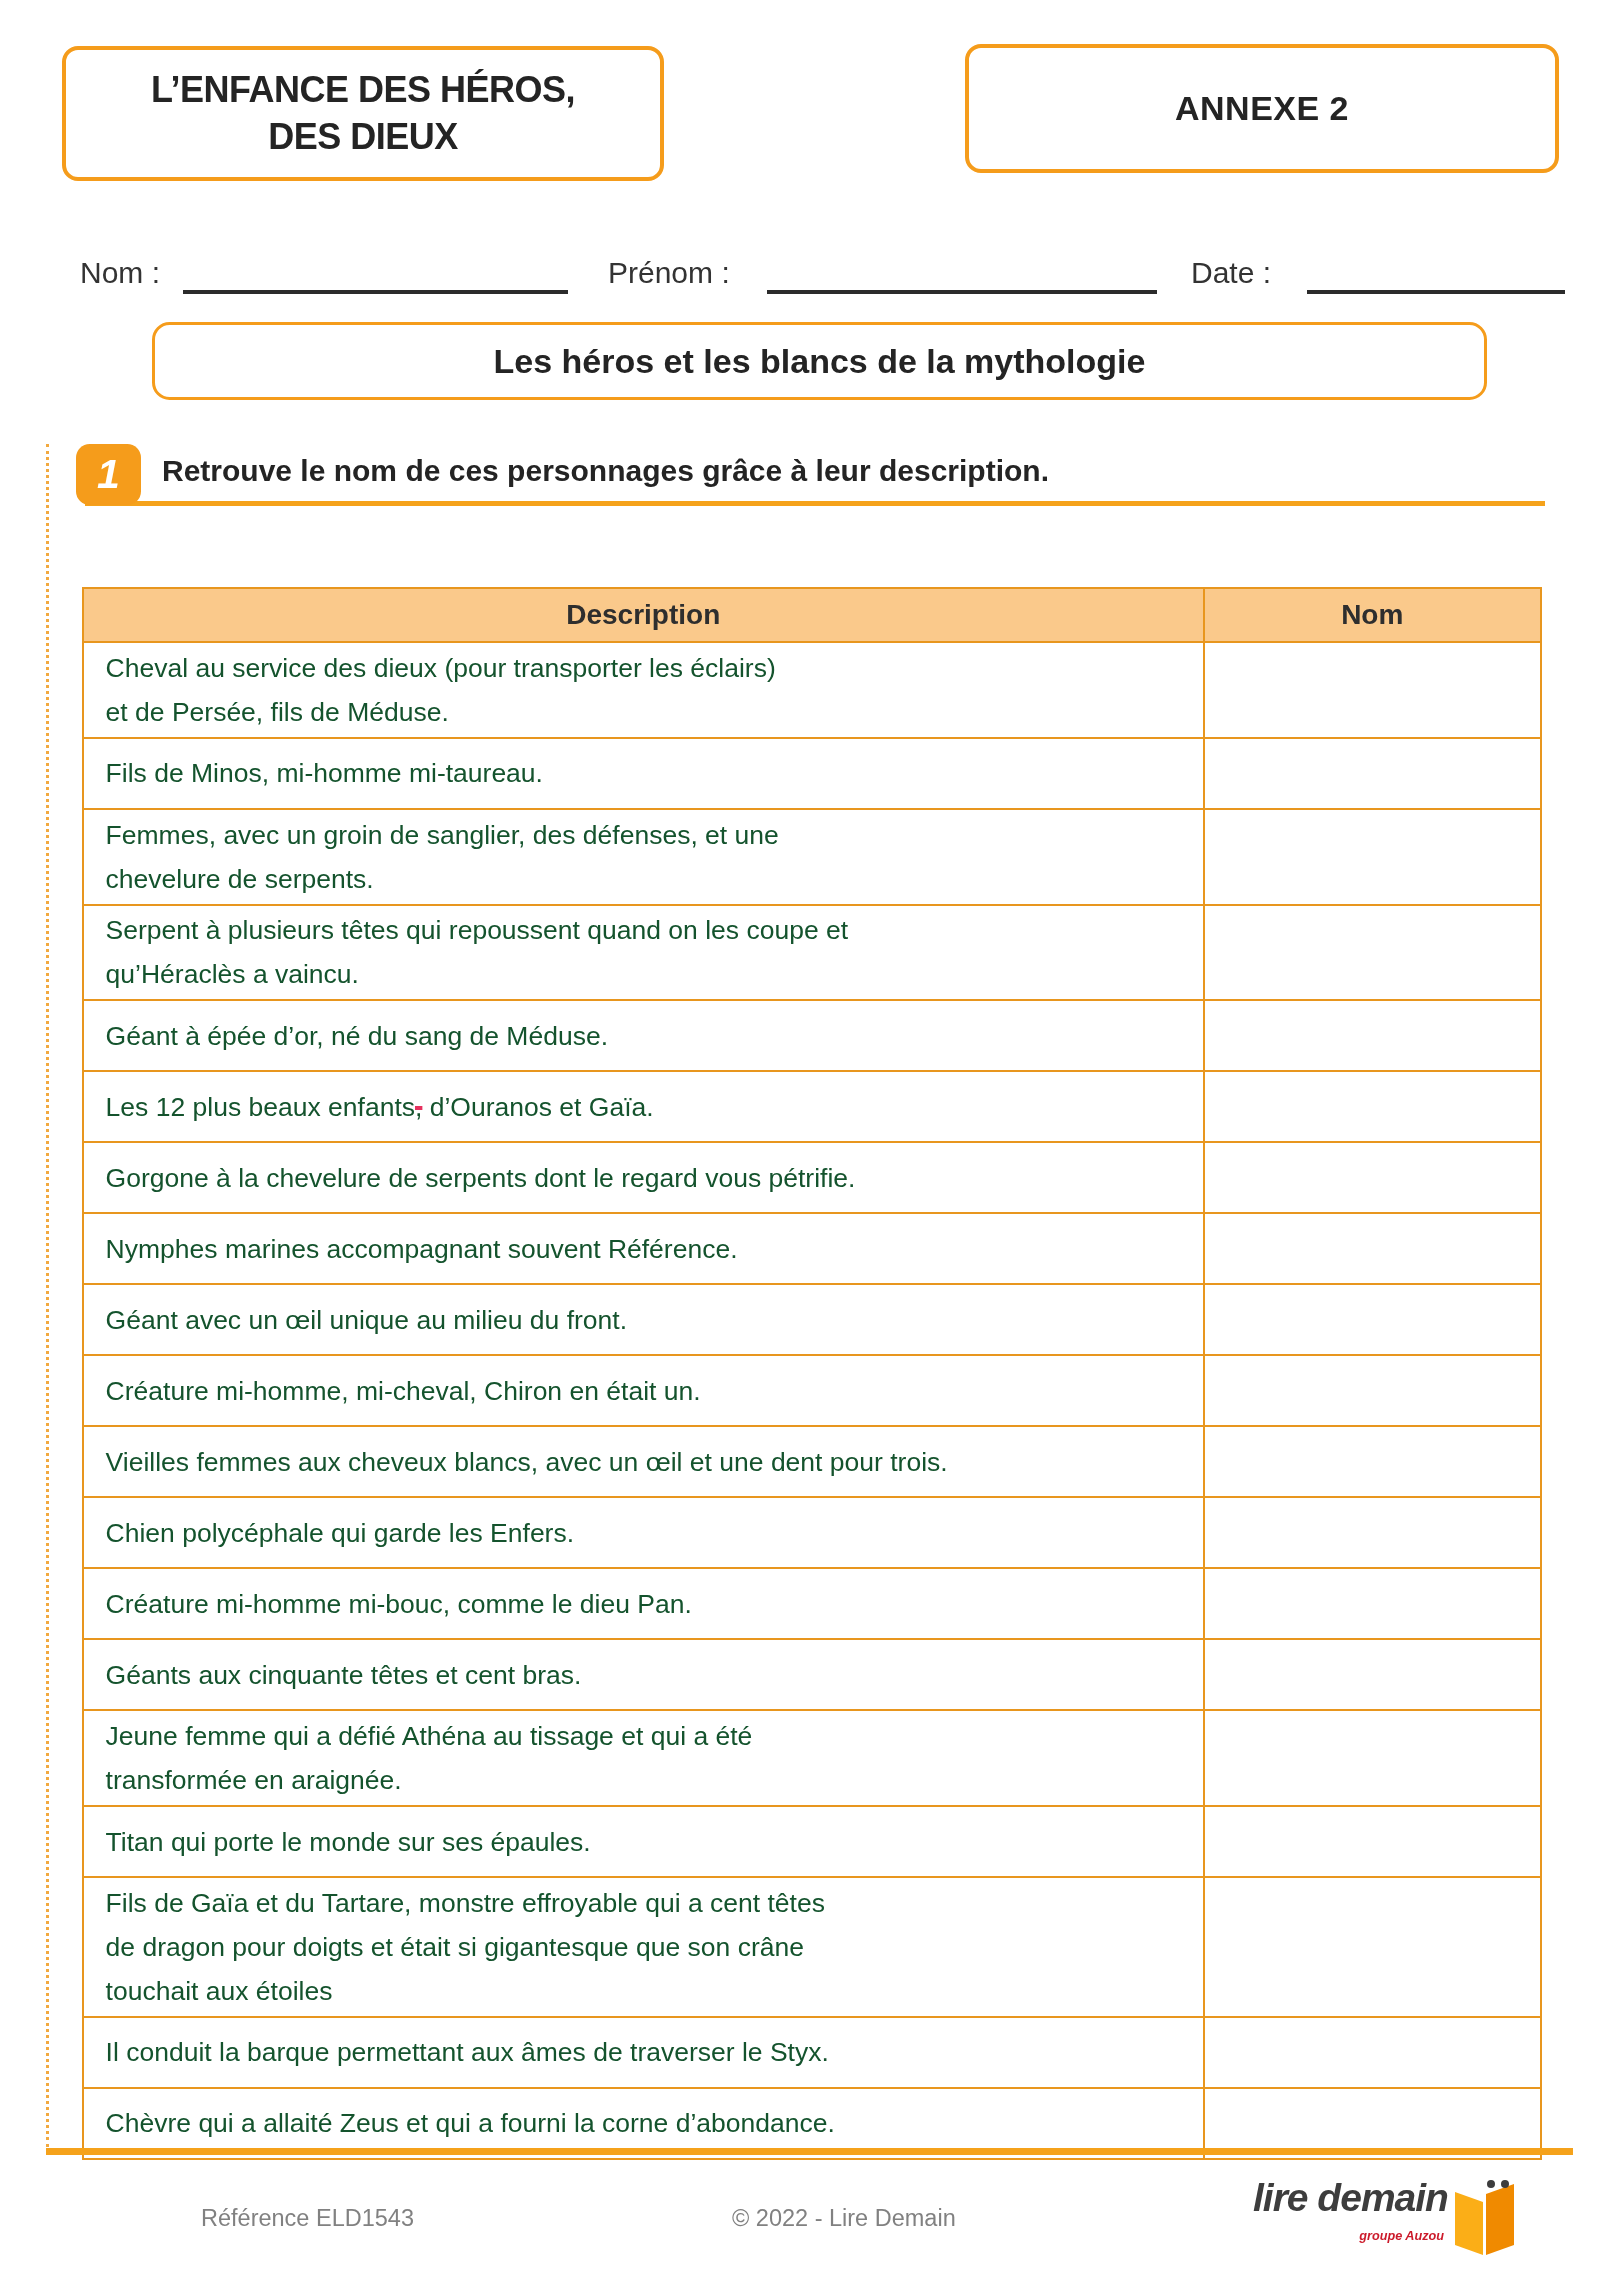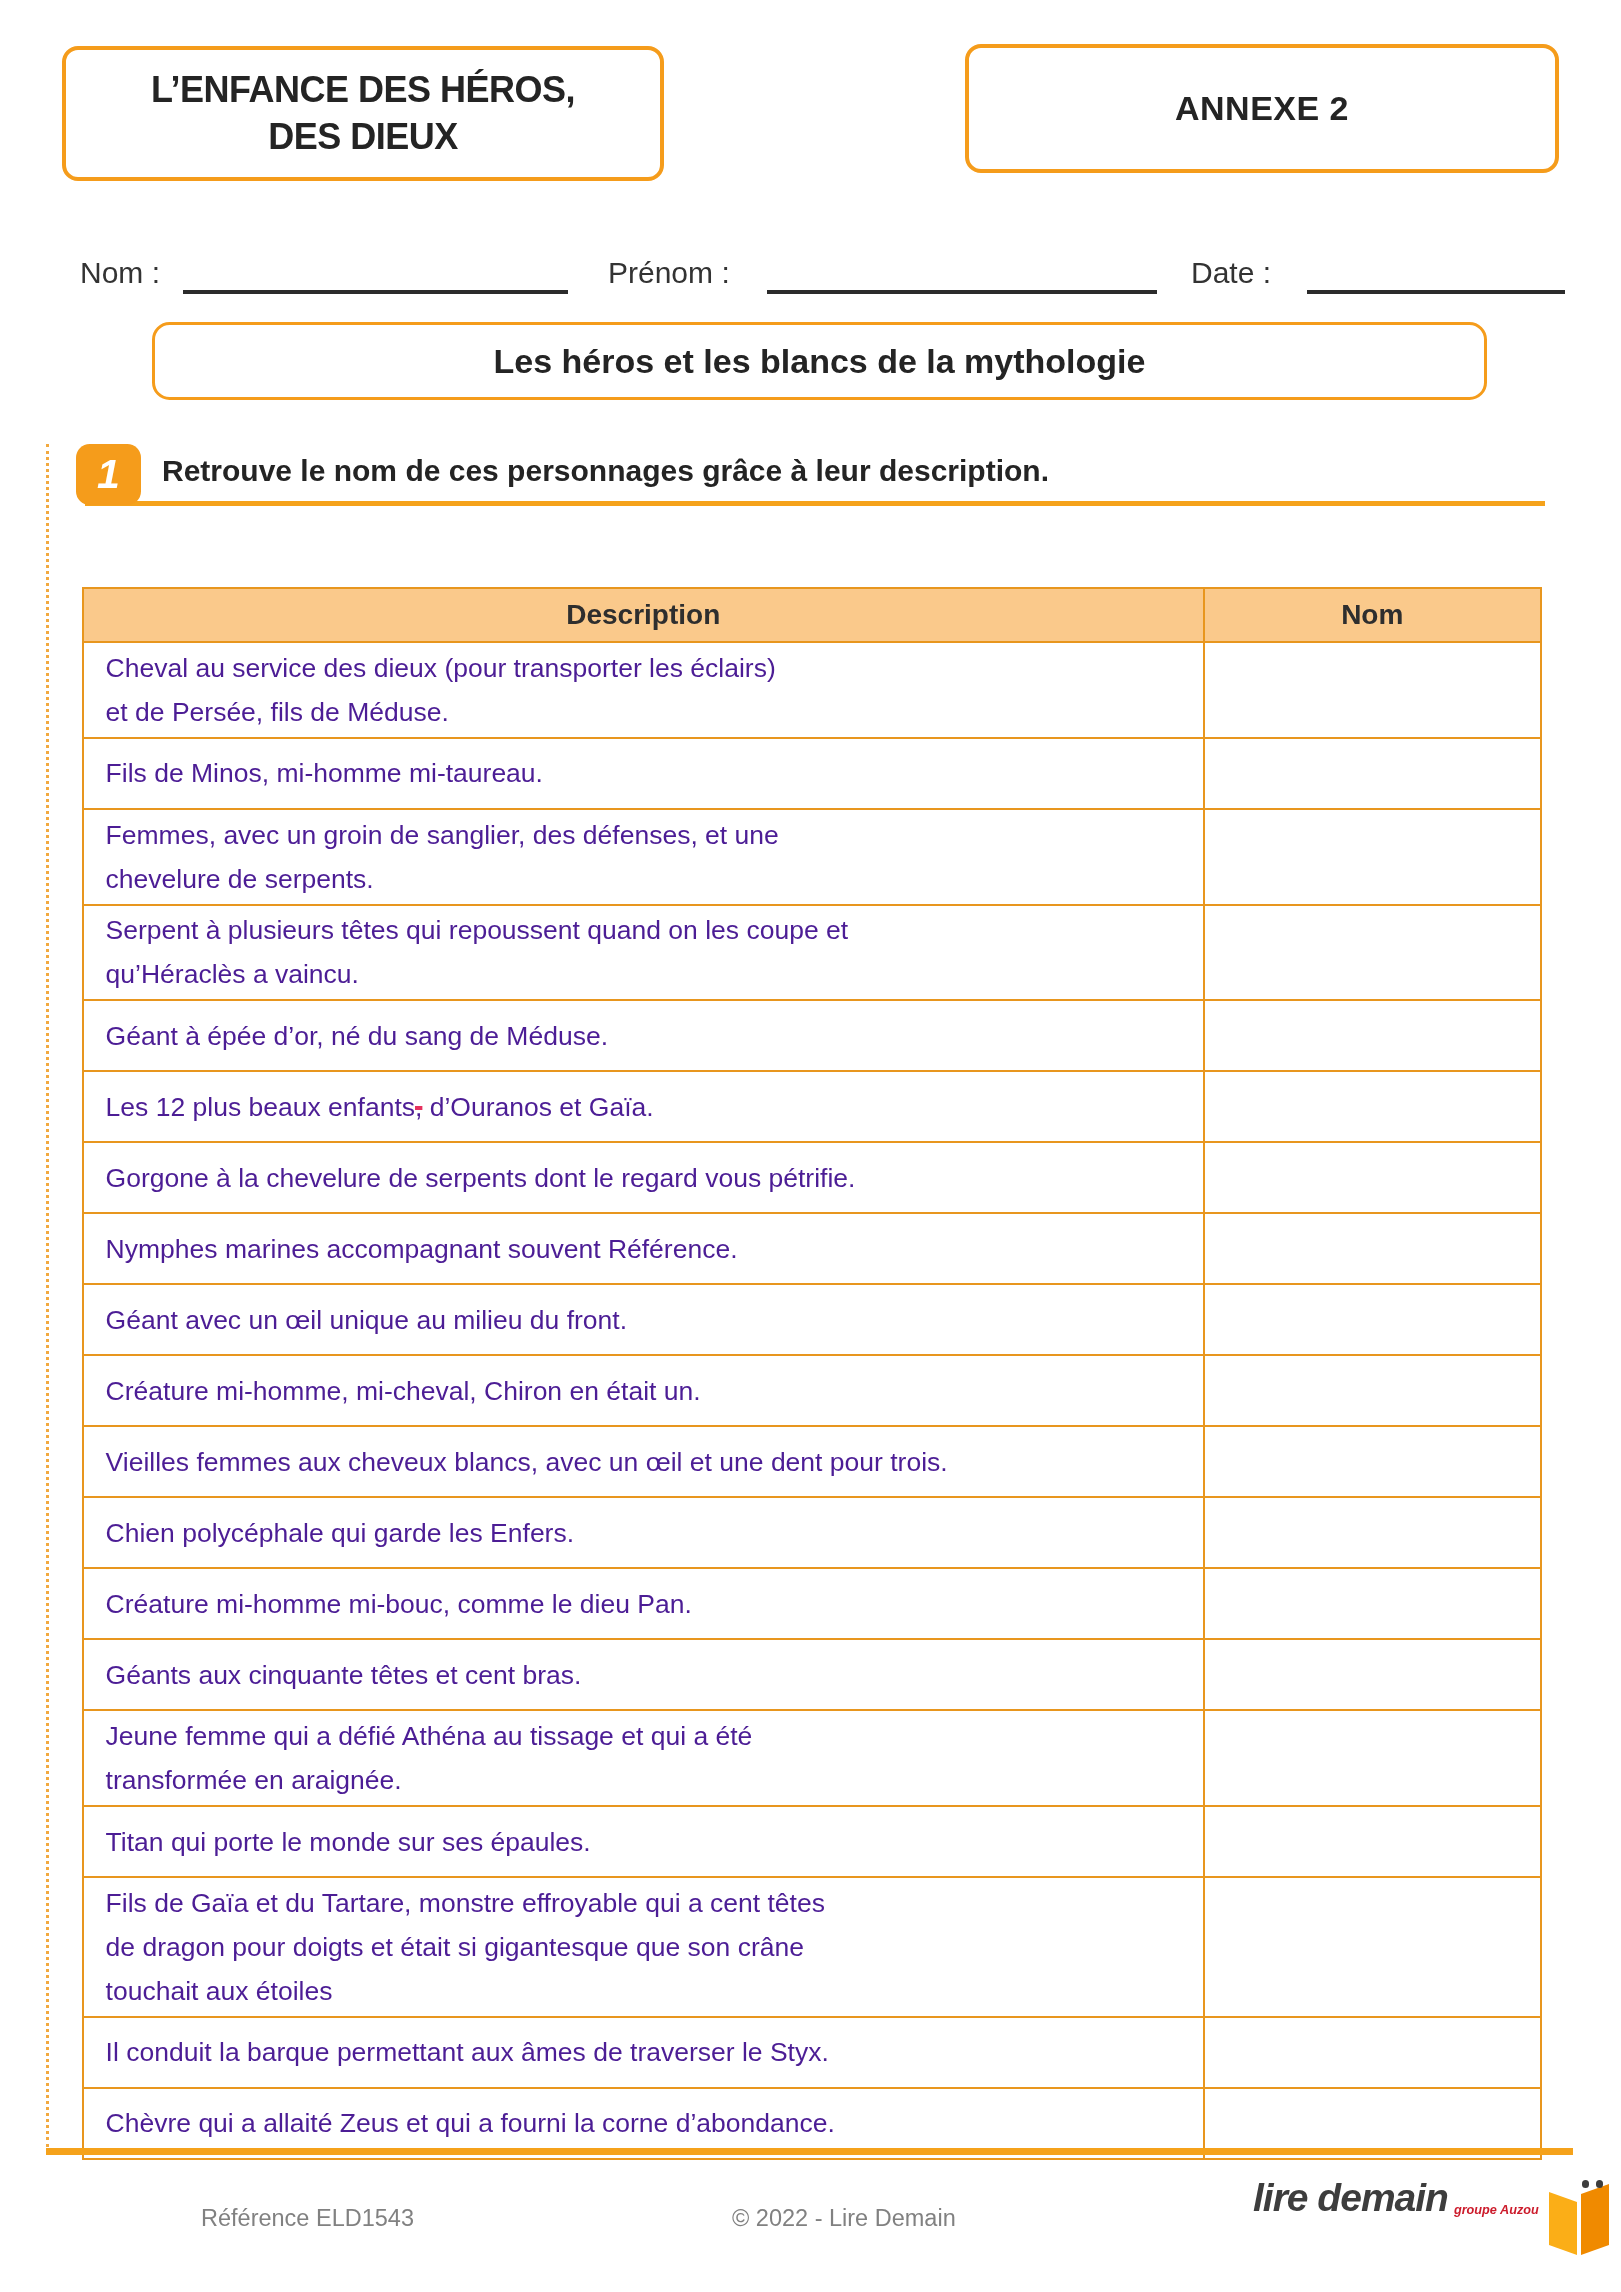--- a/index.html
+++ b/index.html
@@ -51,33 +51,33 @@
   
   .desc-table { position:absolute; left:82px; top:587px; width:1460px; border-collapse:collapse; table-layout:fixed; }
   .desc-table th, .desc-table td { border:2.9px solid #E8961E; }
   .desc-table th {
     height:50px; background:#FAC98B; font-size:28px; font-weight:bold; color:#2e2e2e; text-align:center;
   }
   .col-desc { width:77%; }
   .col-nom  { width:23%; }
   .desc-table tbody tr { height:71px; }
   td.desc {
-    padding:2.9px 17.6px 2.9px 21.6px; font-size:26.5px; line-height:44px; color:#4c1d95;
+    padding:2.9px 17.6px 2.9px 21.6px; font-size:26.5px; line-height:44px; color:#14532d;
     white-space:pre-line; vertical-align:middle;
   }
   td.nom { background:#ffffff; }
   .strike { text-decoration:line-through; text-decoration-color:#E6315E; text-decoration-thickness:3.9px; }
 
   
   .footer-rule { position:absolute; left:46px; top:2148px; width:1527px; height:6.9px; background:#F5A21B; }
   .ref  { position:absolute; left:201px; top:2205px; font-size:23.5px; color:#818181; }
   .copy { position:absolute; left:732px; top:2205px; font-size:23.5px; color:#818181; }
 
   .logo { position:absolute; left:1253px; top:2178px; display:flex; align-items:flex-start; }
-  .logo-text-wrap { display:flex; flex-direction:row; align-items:flex-end;gap:6px; }
+  .logo-text-wrap { display:flex; flex-direction:column; align-items:flex-end; }
   .logo-text { font-size:39px; font-weight:bold; font-style:italic; color:#3d3d3d; letter-spacing:-1px; line-height:1; }
   .logo-tagline { font-size:12.7px; font-weight:bold; font-style:italic; color:#CC1B2B; margin-top:12px; margin-right:3.9px; }
   .logo-book { position:relative; width:67px; height:78px; margin-left:3.9px; }
   .book-left  { position:absolute; left:2.9px;  bottom:5.9px; width:28px; height:53px; background:#FBAE17; transform:skewY(20deg);  }
   .book-right { position:absolute; right:4.9px; bottom:5.9px; width:28px; height:61px; background:#F08A00; transform:skewY(-20deg); }
   .eye { position:absolute; width:7.8px; height:7.8px; border-radius:50%; background:#3d3d3d; top:2px; }
   .eye-l { left:35px; } .eye-r { left:49px; }
 </style>
 </head>
 <body>

